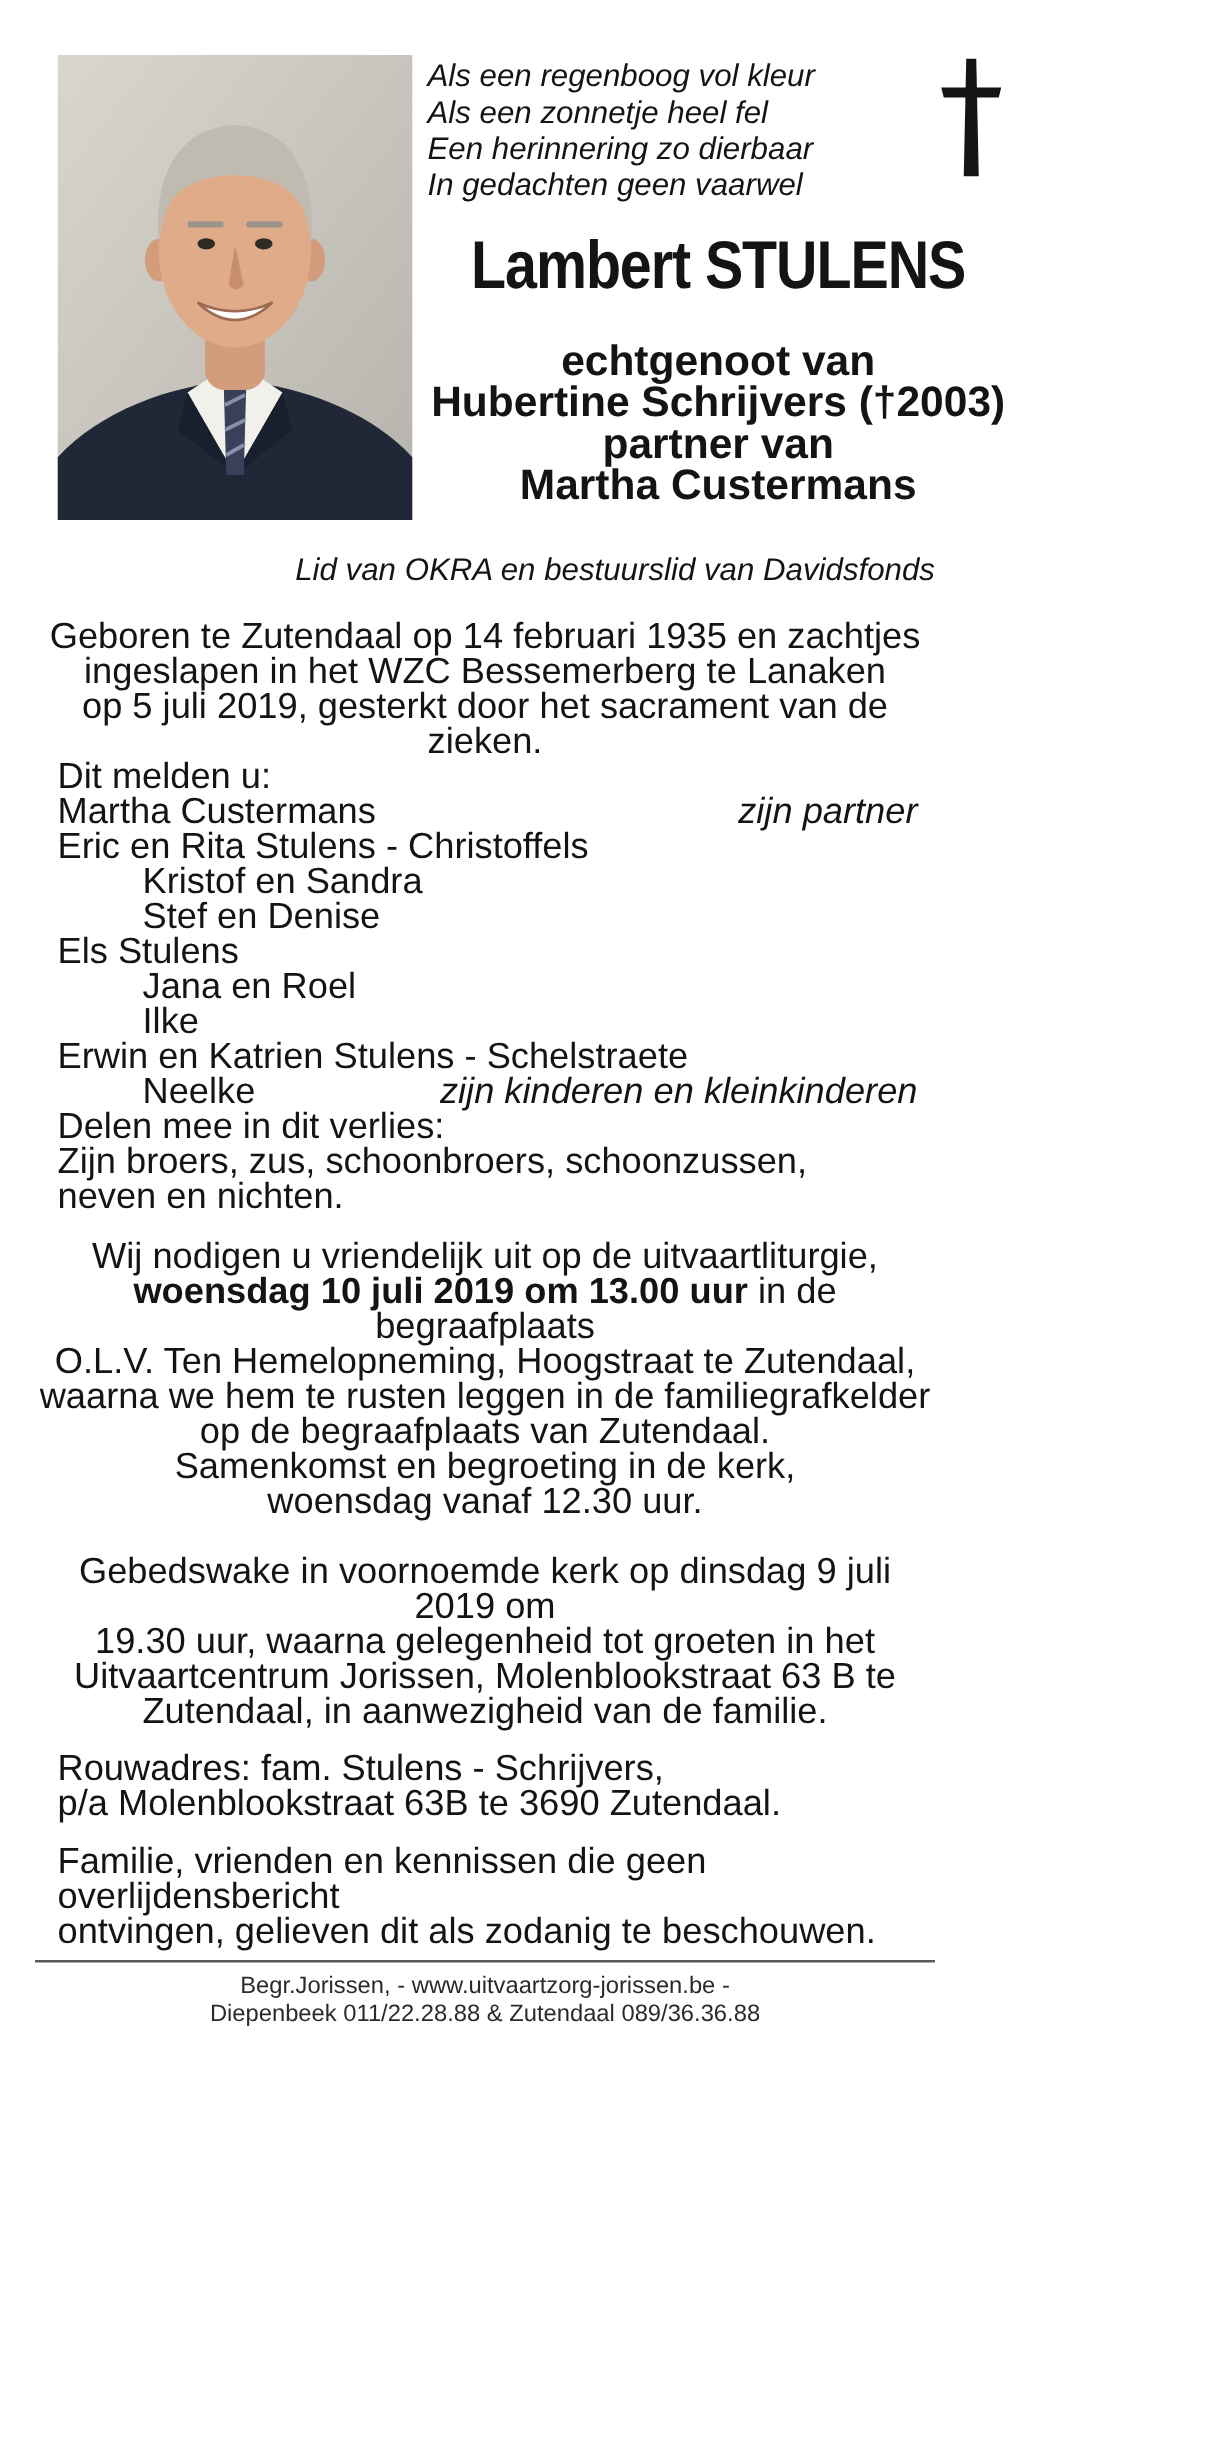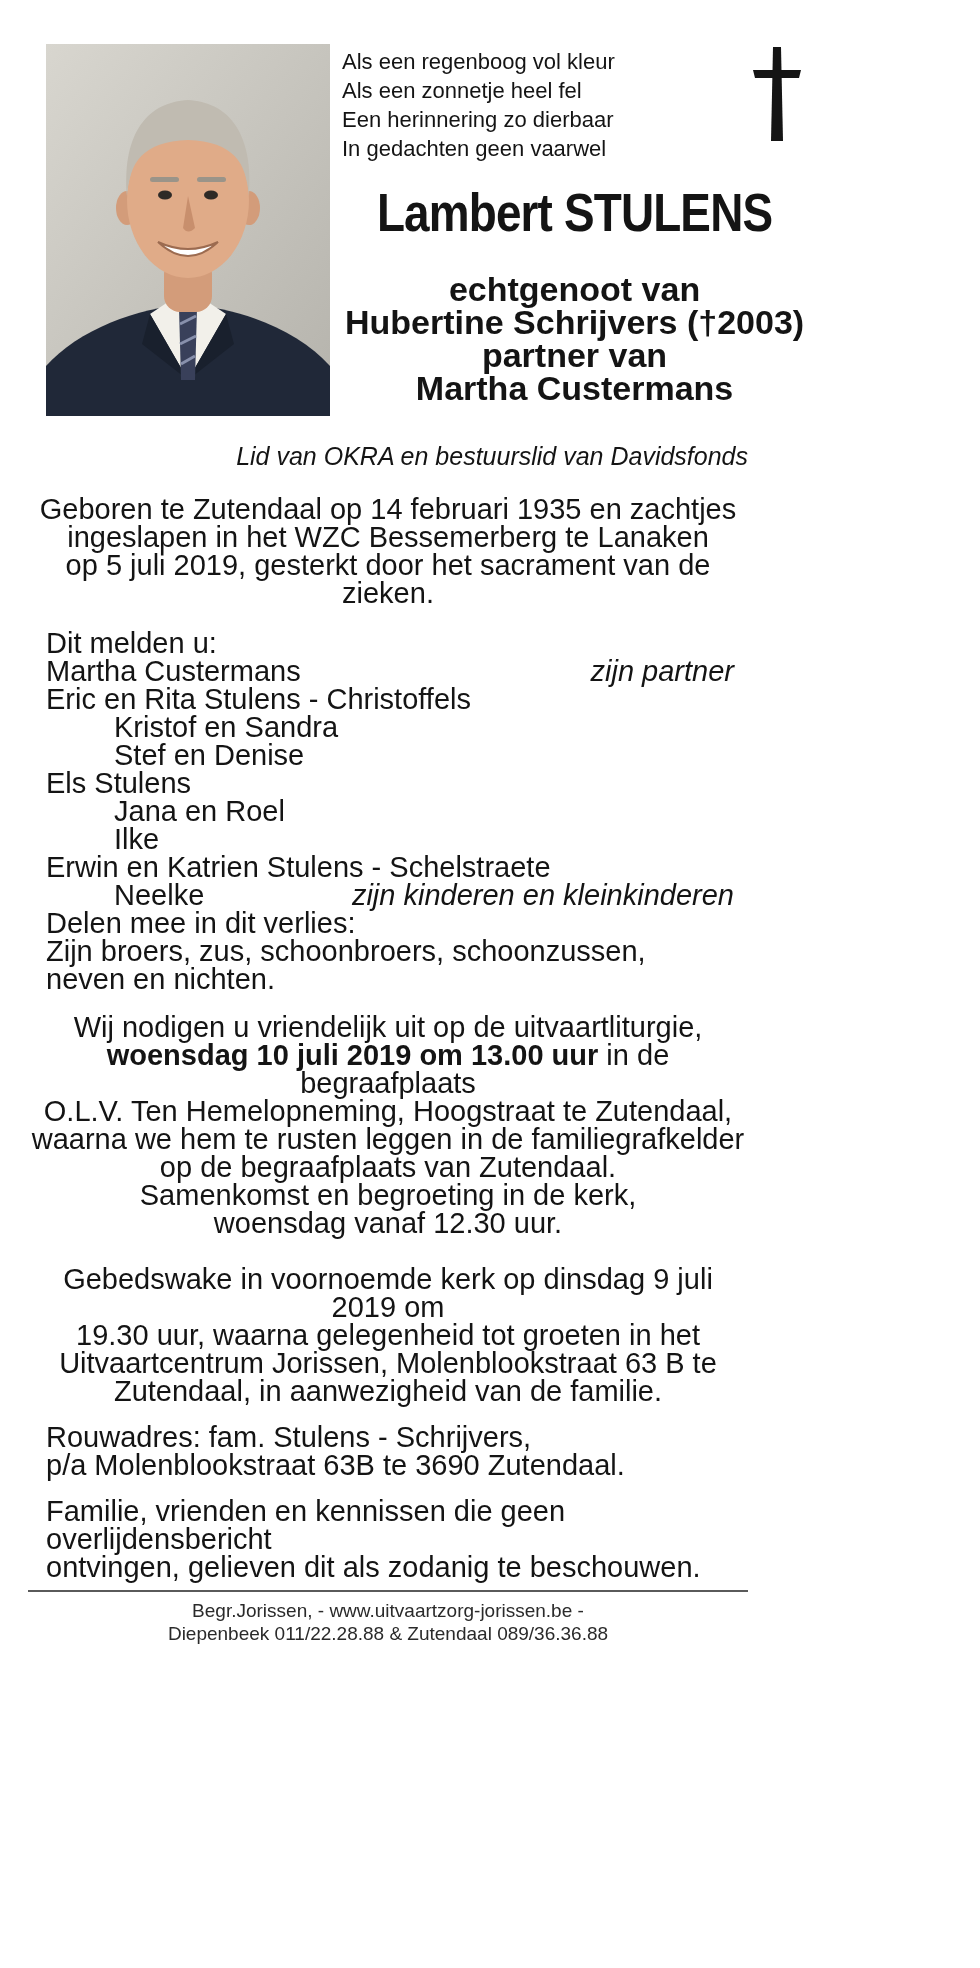--- a/index.html
+++ b/index.html
@@ -13,38 +13,38 @@
   }
   .page { width: 720px; margin-left: 28px; padding-top: 44px; }
 
   
   .header { display: flex; }
   .photo-wrap { flex: none; width: 284px; height: 372px; margin-left: 18px; }
   .photo-wrap svg { display: block; width: 100%; height: 100%; }
   .header-right { flex: 1; position: relative; padding-left: 12px; }
   .cross { position: absolute; top: 2px; right: 4px; width: 52px; height: 96px; }
 
-  .poem { font-size: 22px; line-height: 29px; padding-top: 3px; white-space: nowrap; }
+  .poem { font-style: italic; font-size: 25px; line-height: 29px; padding-top: 3px; white-space: nowrap; }
 
   .name {
     margin-top: 18px; text-align: center;
     font-size: 54px; font-weight: bold; letter-spacing: -1px;
     transform: scaleX(0.85); transform-origin: 50% 50%;
     white-space: nowrap;
   }
   .relations { margin-top: 30px; text-align: center; font-weight: bold; font-size: 34px; line-height: 33px; }
 
   .membership { margin-top: 26px; text-align: right; font-style: italic; font-size: 25px; line-height: 29px; }
 
   .body-text { font-size: 29px; line-height: 28px; }
   .center { text-align: center; }
   .life { margin-top: 24px; }
 
   .left-block { padding-left: 18px; padding-right: 14px; }
-  .family { margin-top: 22px; }
+  .family { }
   .fam-row { display: flex; justify-content: space-between; }
   .fam-row .note { font-style: italic; white-space: nowrap; }
   .indent { padding-left: 68px; }
 
   .funeral { margin-top: 20px; }
   .funeral .b { font-weight: bold; }
   .wake { margin-top: 28px; }
   .rouwadres { margin-top: 18px; }
   .notice { margin-top: 18px; }
 

